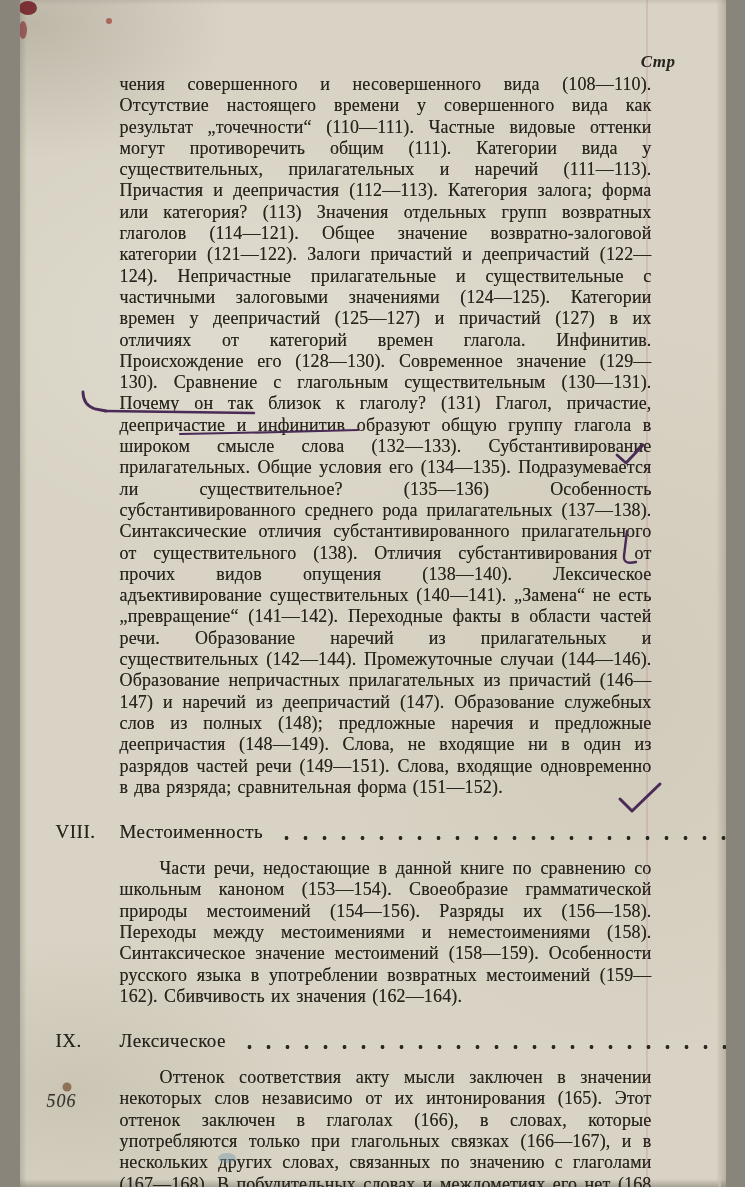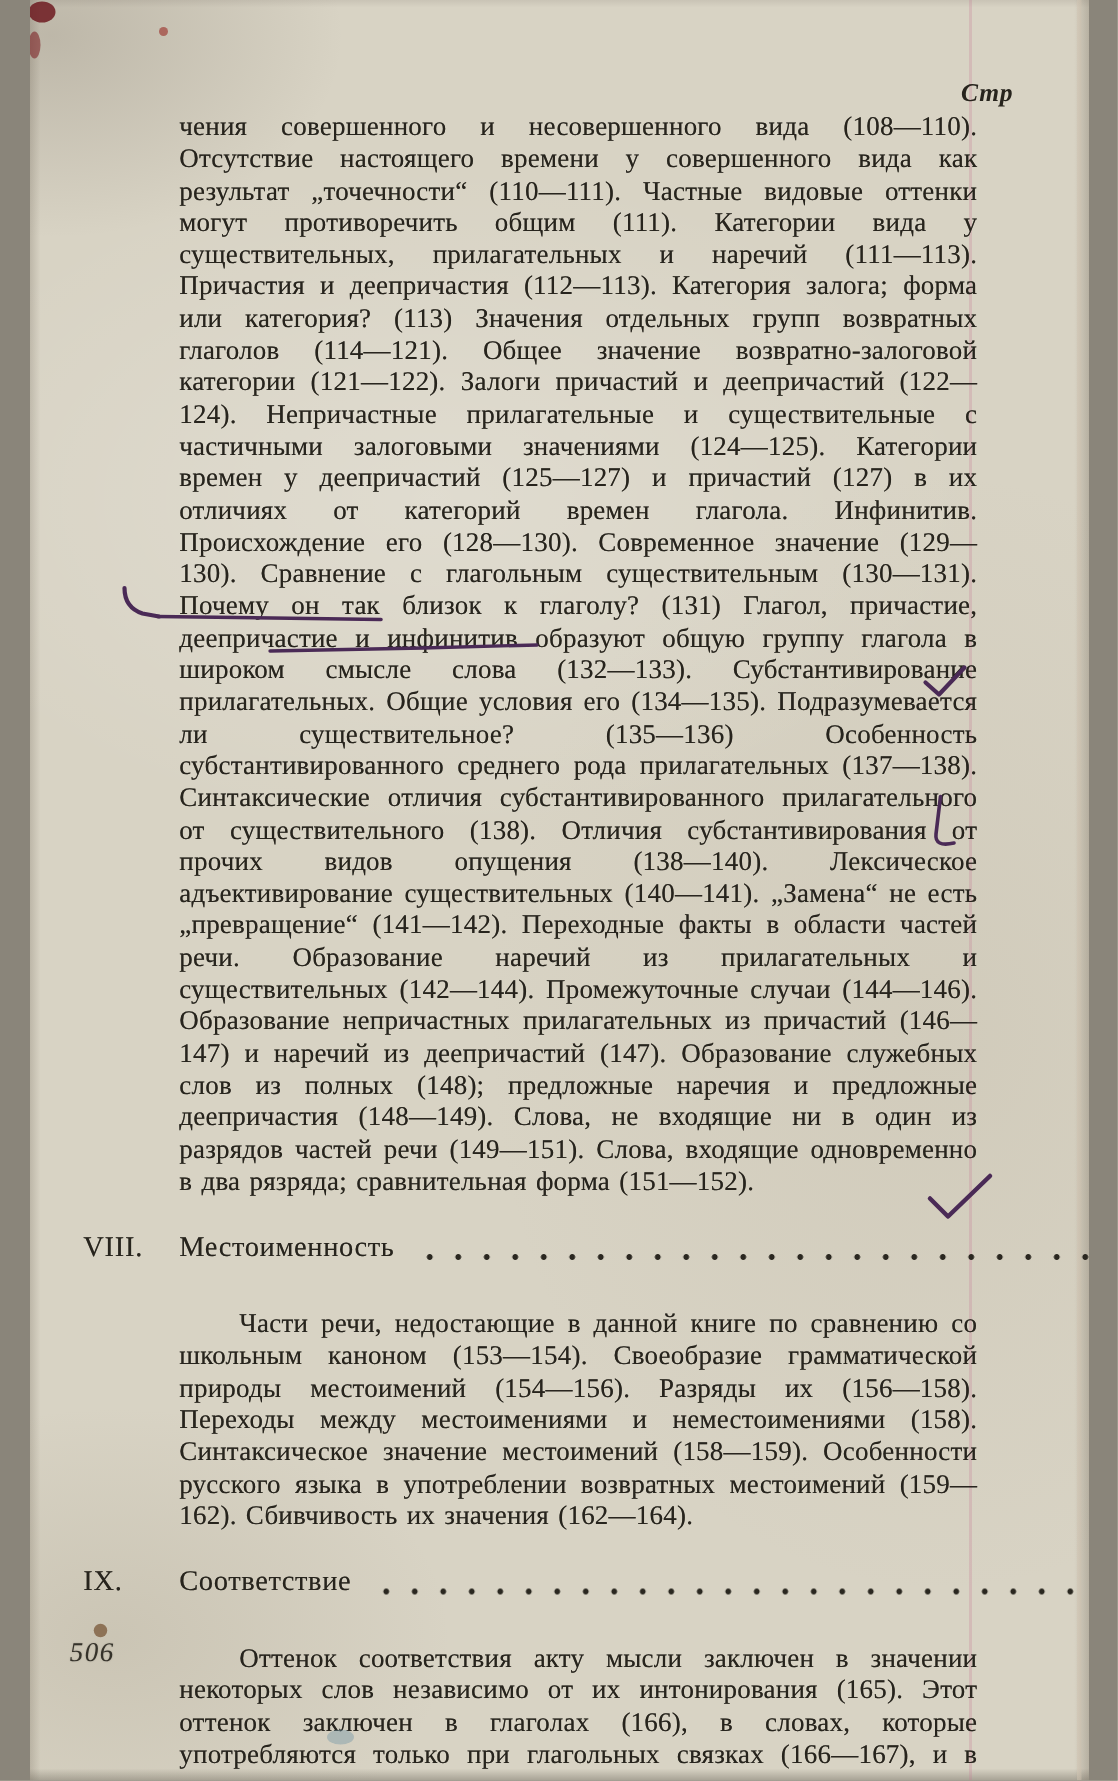--- a/index.html
+++ b/index.html
@@ -44,21 +44,21 @@
     position:absolute;left:100px;top:74px;width:532px;
   }
   .para{
     margin:0;
     font-size:18px;line-height:21.3px;
     text-align:justify;
     letter-spacing:.15px;word-spacing:1.5px;
     text-shadow:0 0 .4px rgba(30,28,22,.55);
     font-family:Liberation Serif, serif;
   }
-  .para.annot{margin-top:28px;text-indent:40px;}
+  .para.annot{margin-top:14px;text-indent:40px;}
 
   .toc-row{
     display:flex;align-items:baseline;
     margin:22px 0 0 -64px;
     width:780px;           
     max-width:780px;
     font-size:19px;line-height:24px;
     text-shadow:0 0 .4px rgba(30,28,22,.5);
   }
   .toc-row .numeral{flex:0 0 64px;letter-spacing:.5px;}
@@ -94,21 +94,21 @@
       <span class="numeral">VIII.</span>
       <span class="title">Местоименность</span>
       <span class="leader"></span>
       <span class="pages">153—164</span>
     </div>
 
     <p class="para annot">Части речи, недостающие в данной книге по сравнению со школьным каноном (153—154). Своеобразие грамматической природы местоимений (154—156). Разряды их (156—158). Переходы между местоимениями и неместоимениями (158). Синтаксическое значение местоимений (158—159). Особенности русского языка в употреблении возвратных местоимений (159—162). Сбивчивость их значения (162—164).</p>
 
     <div class="toc-row">
       <span class="numeral">IX.</span>
-      <span class="title">Соответствие</span>
+      <span class="title">Лексическое</span>
       <span class="leader"></span>
       <span class="pages">165—182</span>
     </div>
 
     <p class="para annot">Оттенок соответствия акту мысли заключен в значении некоторых слов независимо от их интонирования (165). Этот оттенок заключен в глаголах (166), в словах, которые употребляются только при глагольных связках (166—167), и в нескольких других словах, связанных по значению с глаголами (167—168). В побудительных словах и междометиях его нет (168—169). Соответствие между глагольностью и сказуемостью (169). Выражение сказуемости посредством интонации (169—170). Соотношение этого способа с чисто формальным (170—173). Выражение сказуе-</p>
 
   </div>
 
   <div class="footer-page-number">506</div>
 

